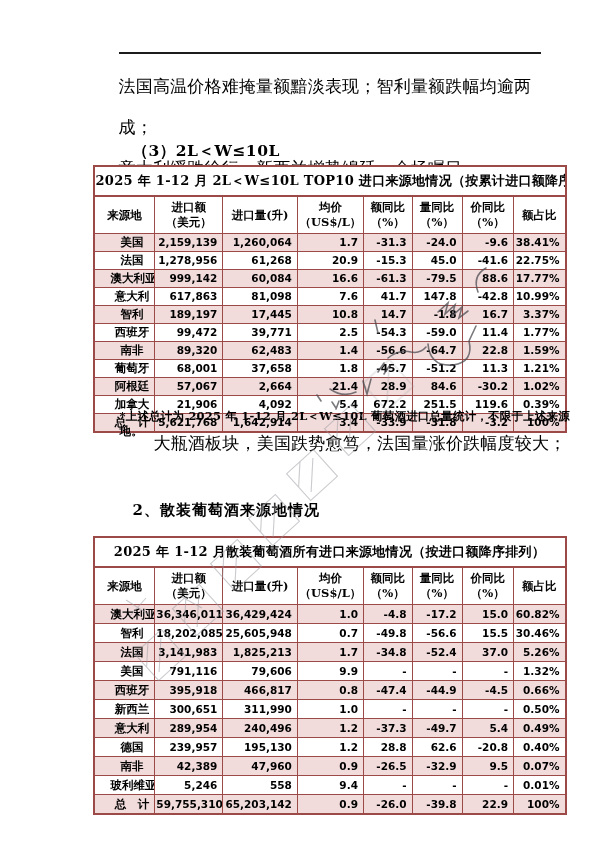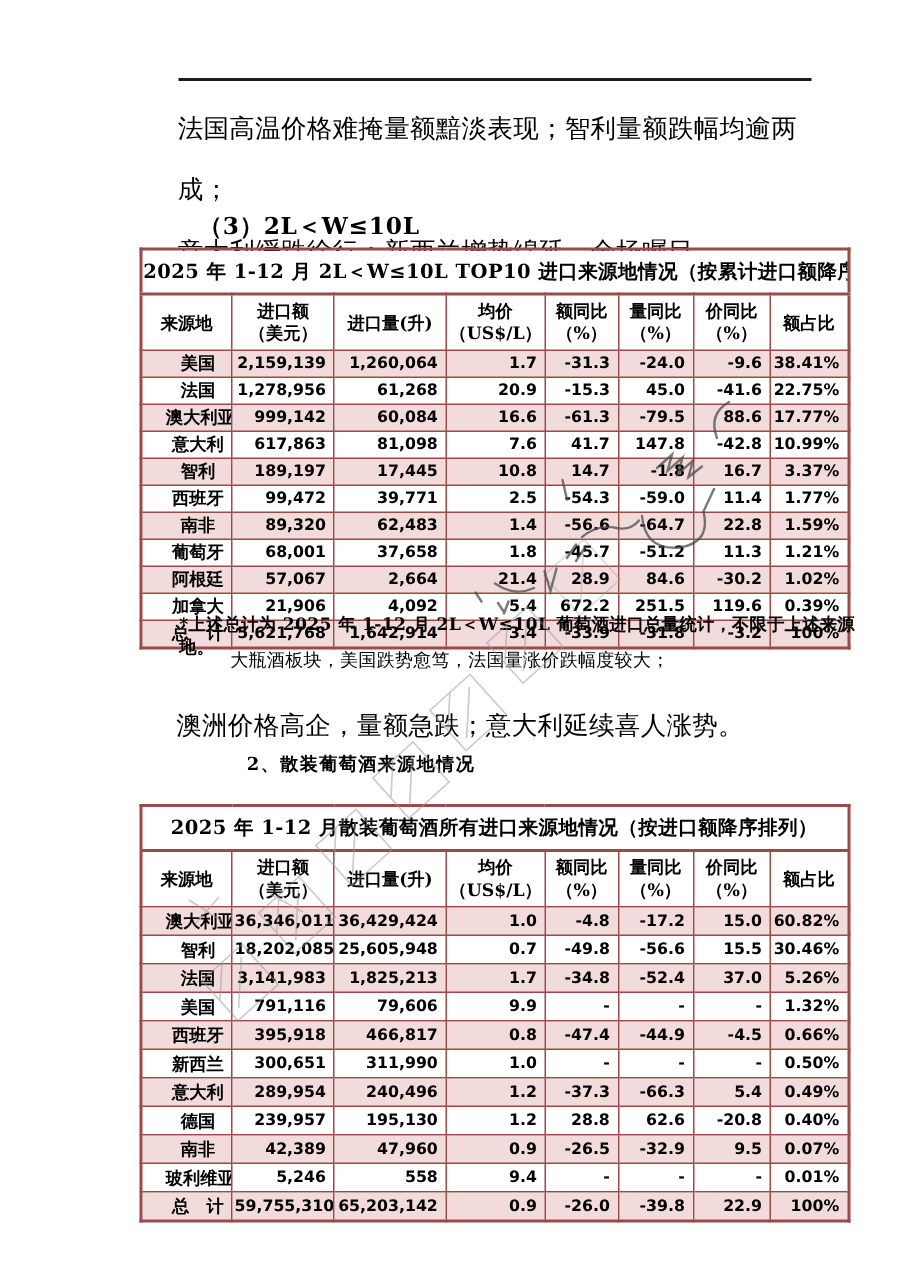--- a/index.html
+++ b/index.html
@@ -31,23 +31,23 @@
   }
   .doc-table tr.data td{height:15px;font-size:11px;font-weight:700;line-height:15px;vertical-align:middle;background:#fff;}
   #table2 tr.data td{height:16px;line-height:16px;}
   .doc-table tr.data.stripe td{background:var(--stripe);}
   .doc-table tr.data td.c0{text-align:center;font-size:11.5px;padding-left:16px;}
   .doc-table tr.data td.num{
     text-align:right;padding-right:5px;
     font-family:"DejaVu Sans","Liberation Sans",sans-serif;font-size:10.5px;
   }
   .footnote{position:absolute;left:90px;top:409px;font-size:11.5px;font-weight:700;letter-spacing:.2px;}
-  .analysis-1{position:absolute;left:124px;top:432px;font-size:12px;letter-spacing:.2px;}
+  .analysis-1{position:absolute;left:124px;top:432px;font-size:17px;letter-spacing:.2px;}
   .analysis-2{position:absolute;left:88px;top:472px;font-size:17px;letter-spacing:.2px;}
-  .h2{position:absolute;left:103px;top:501px;font-size:12px;font-weight:700;letter-spacing:1px;margin-left:32px;}
+  .h2{position:absolute;left:103px;top:501px;font-size:15px;font-weight:700;letter-spacing:1px;}
   .pageno{
     position:absolute;left:0;top:777px;width:600px;text-align:center;
     font-family:"DejaVu Sans","Liberation Sans",sans-serif;font-size:10.5px;font-weight:700;letter-spacing:2px;
   }
   .overlay{position:absolute;left:0;top:0;width:600px;height:848px;pointer-events:none;}
 </style>
 </head>
 <body>
 
 <div class="page">
@@ -195,21 +195,20 @@
           <td class="num">-31.8</td>
           <td class="num">-3.2</td>
           <td class="num">100%</td>
         </tr>
       </tbody>
     </table>
 
   <div class="footnote">*上述总计为 2025 年 1-12 月 2L＜W≤10L 葡萄酒进口总量统计，不限于上述来源地。</div>
 
   <div class="analysis-1">大瓶酒板块，美国跌势愈笃，法国量涨价跌幅度较大；</div>
-  <div class="analysis-2">澳洲价格高企，量额急跌；意大利延续喜人涨势。</div>
 
   <div class="h2">2、散装葡萄酒来源地情况</div>
 
   <table id="table2" class="doc-table">
       <colgroup>
         <col style="width:13%">
         <col style="width:14.4%">
         <col style="width:15.8%">
         <col style="width:14%">
         <col style="width:10.3%">
@@ -290,21 +289,21 @@
           <td class="num">-</td>
           <td class="num">-</td>
           <td class="num">0.50%</td>
         </tr>
         <tr class="data stripe">
           <td class="c0">意大利</td>
           <td class="num">289,954</td>
           <td class="num">240,496</td>
           <td class="num">1.2</td>
           <td class="num">-37.3</td>
-          <td class="num">-66.3</td>
+          <td class="num">-49.7</td>
           <td class="num">5.4</td>
           <td class="num">0.49%</td>
         </tr>
         <tr class="data">
           <td class="c0">德国</td>
           <td class="num">239,957</td>
           <td class="num">195,130</td>
           <td class="num">1.2</td>
           <td class="num">28.8</td>
           <td class="num">62.6</td>

